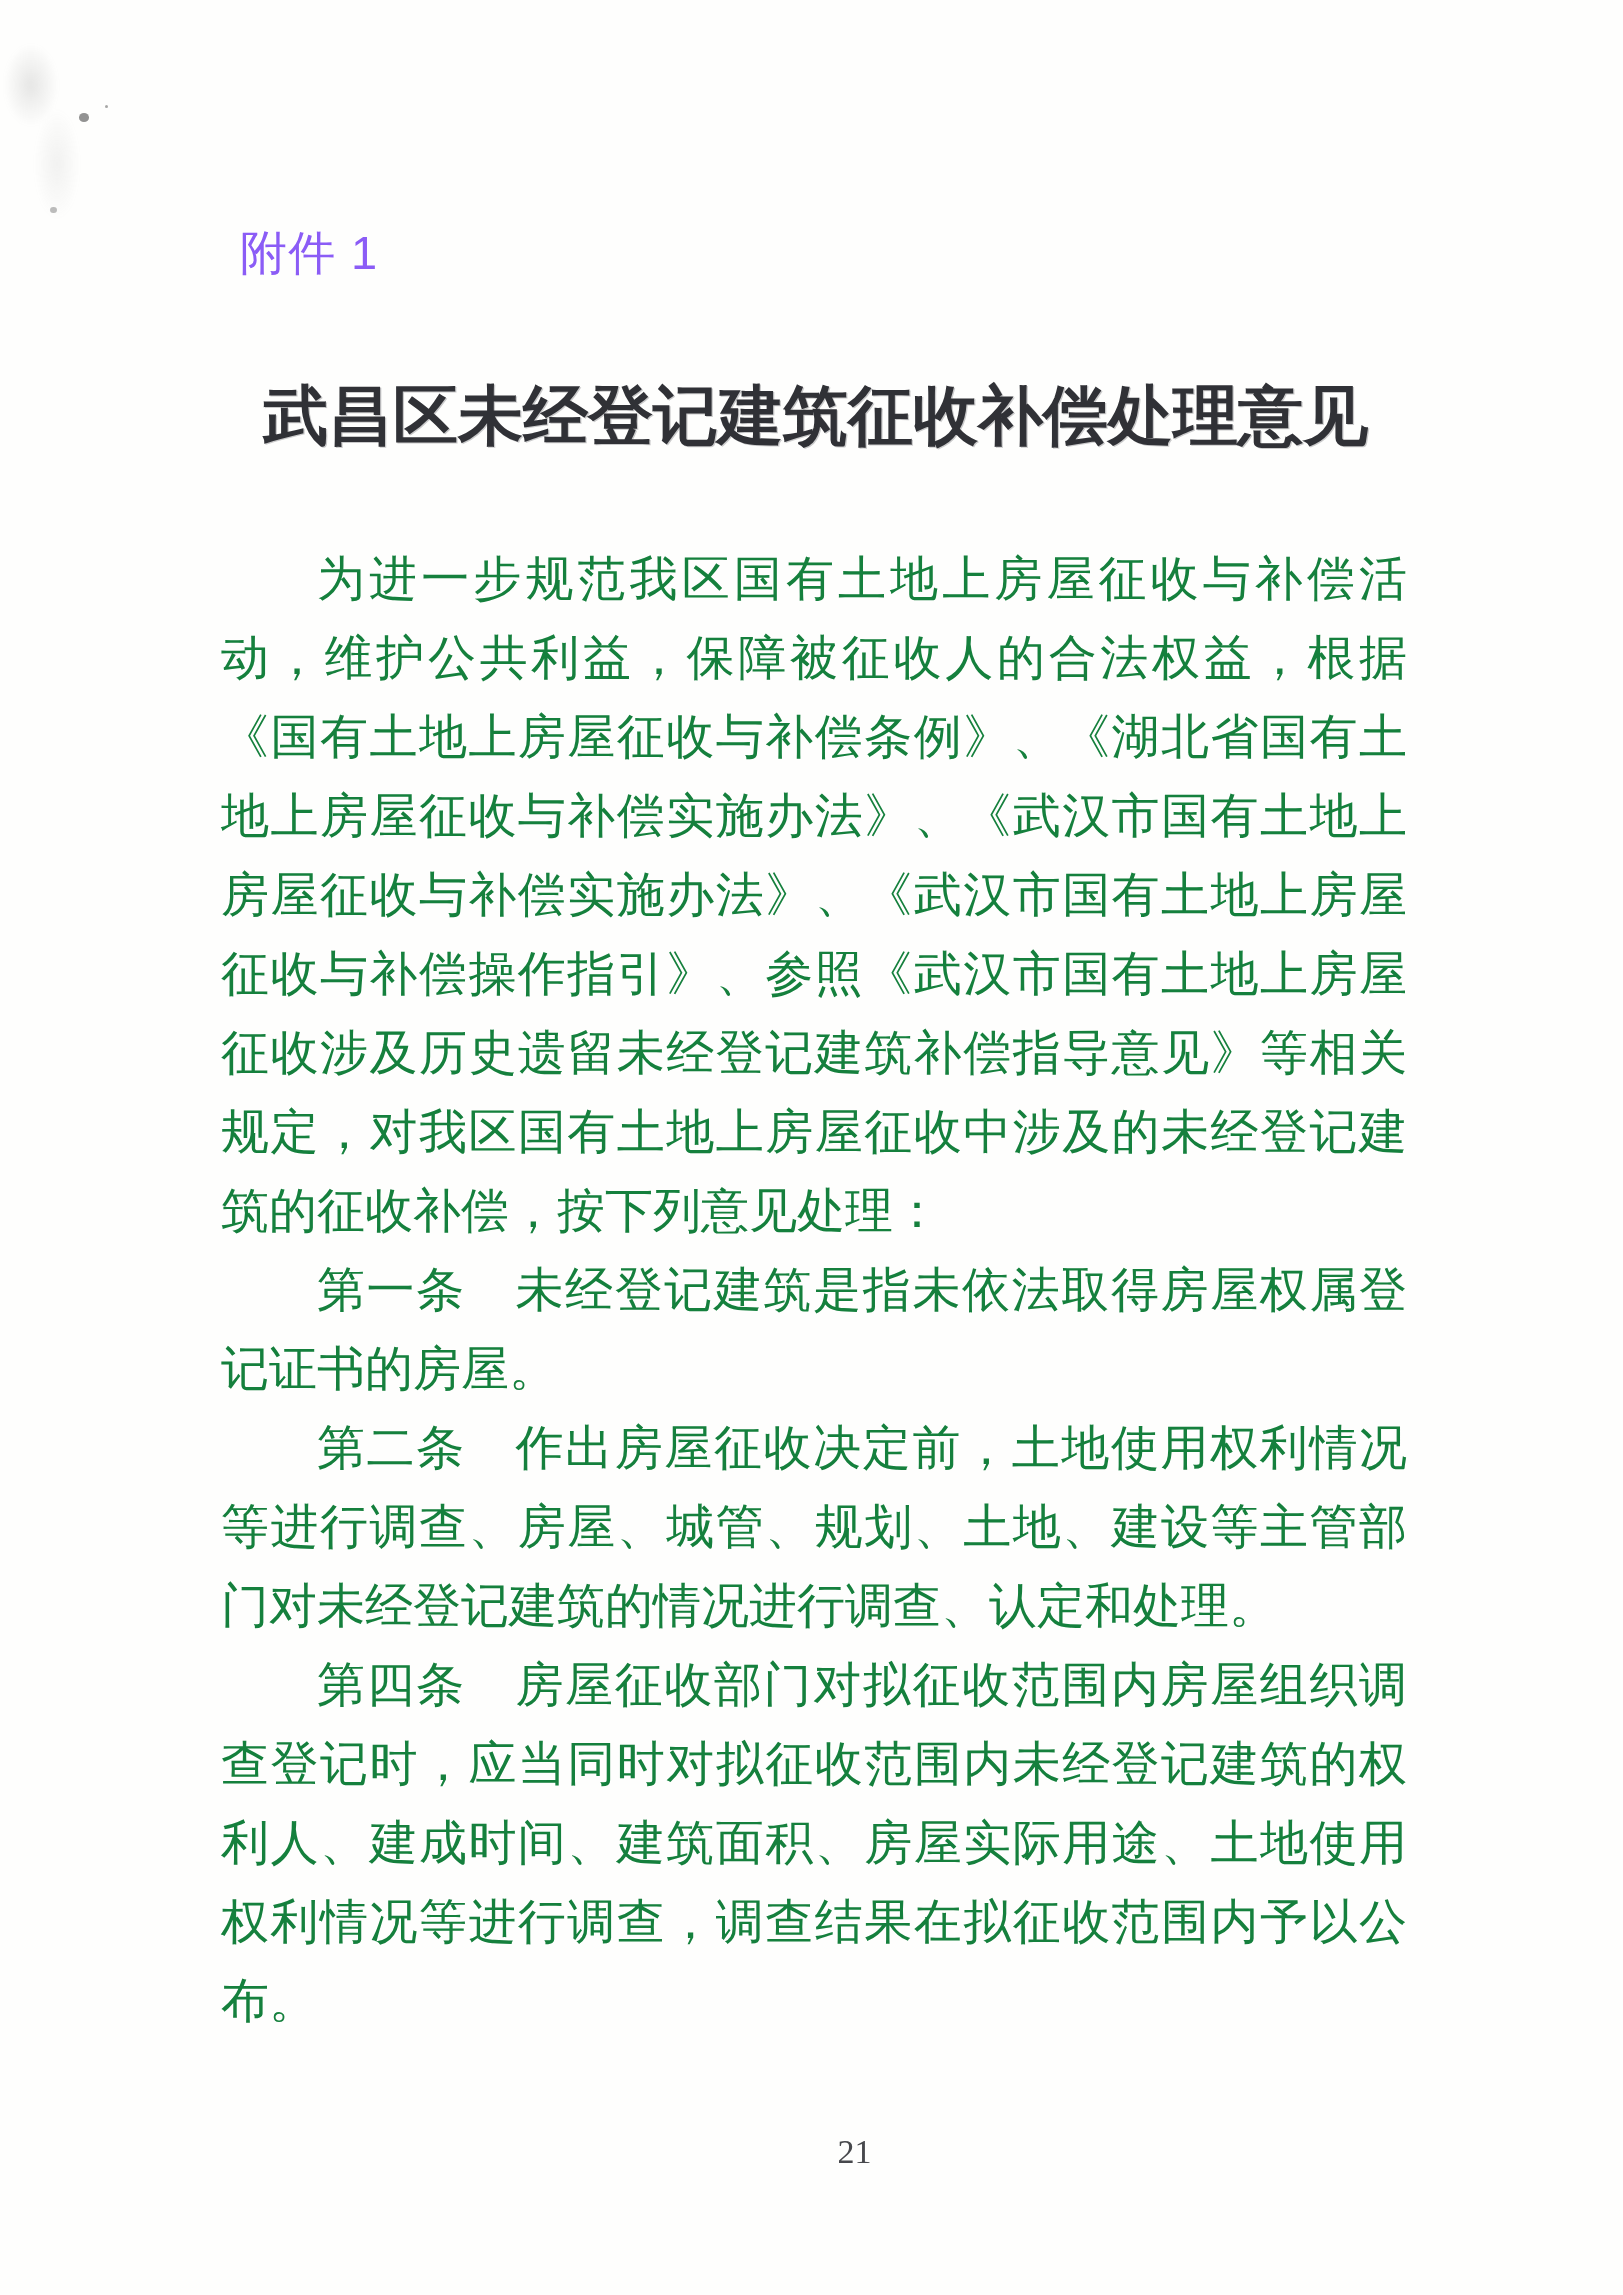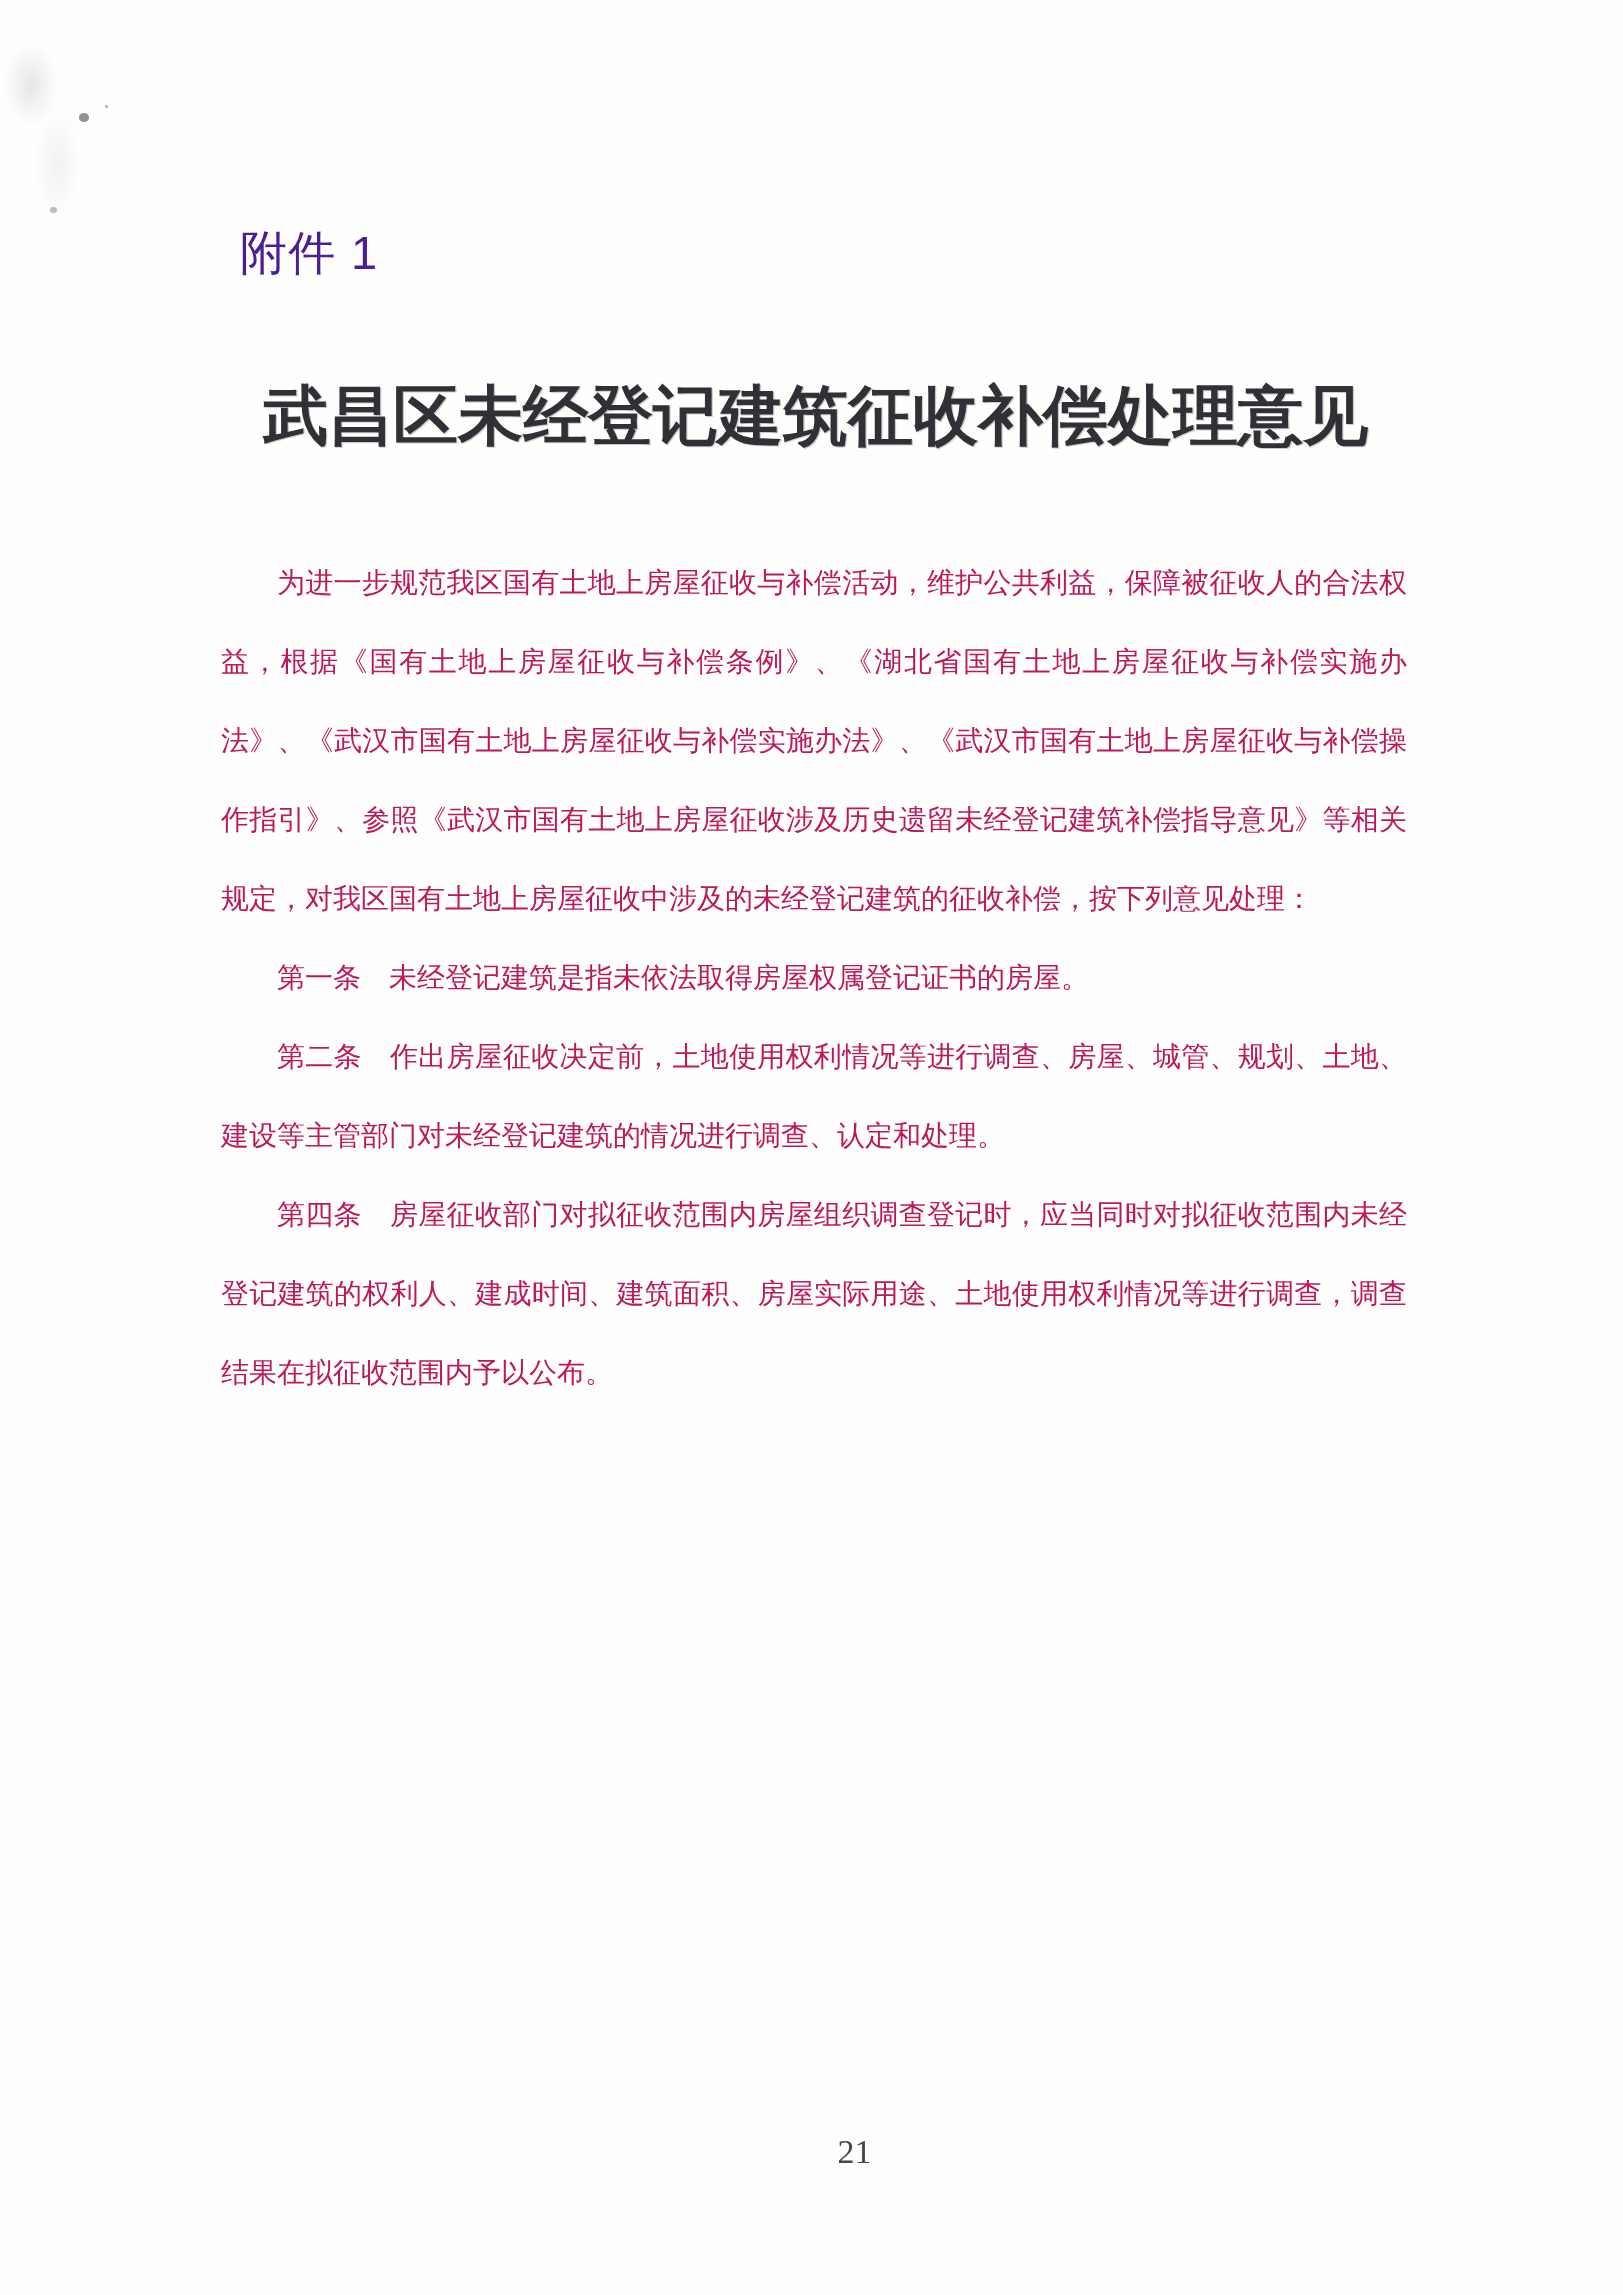--- a/index.html
+++ b/index.html
@@ -35,21 +35,21 @@
   .dot-a { left: 79px; top: 113px; width: 9.8px; height: 8.5px; opacity: 0.75; }
   .dot-b { left: 105px; top: 105px; width: 3.3px;  height: 3.3px;  opacity: 0.6; }
   .dot-c { left: 50px;  top: 207px; width: 6.5px; height: 5.9px;  opacity: 0.45; }
 
   .attachment-label {
     position: absolute;
     left: 240px;
     top: 225px;
     font-size: 47px;
     line-height: 56px;
-    color: #4c1d95;
+    color: #8b5cf6;
     font-family: "Liberation Sans", sans-serif;
     letter-spacing: 1.3px;
   }
   .doc-title {
     position: absolute;
     top: 364px;
     left: 0;
     width: 100%;
     margin: 4px;
     text-align: center;
@@ -59,25 +59,25 @@
     color: #303136;
     font-family: "Liberation Serif", serif;
     letter-spacing: 0px;
     text-shadow: 1.3px 1.3px 0 rgba(48,49,54,0.25);
   }
   .body-text {
     position: absolute;
     top: 543px;
     left: 221px;
     width: 1186px;
-    font-size: 28px;
+    font-size: 48px;
     line-height: 79px;
-    color: #be185d;
+    color: #15803d;
     text-align: justify;
-    font-family: Liberation Sans, sans-serif;
+    font-family: Liberation Mono, monospace;
   }
   .body-text p {
     margin: 0;
     padding: 0;
     text-indent: 2em;
   }
   .page-number {
     position: absolute;
     top: 2133px;
     left: 0;

